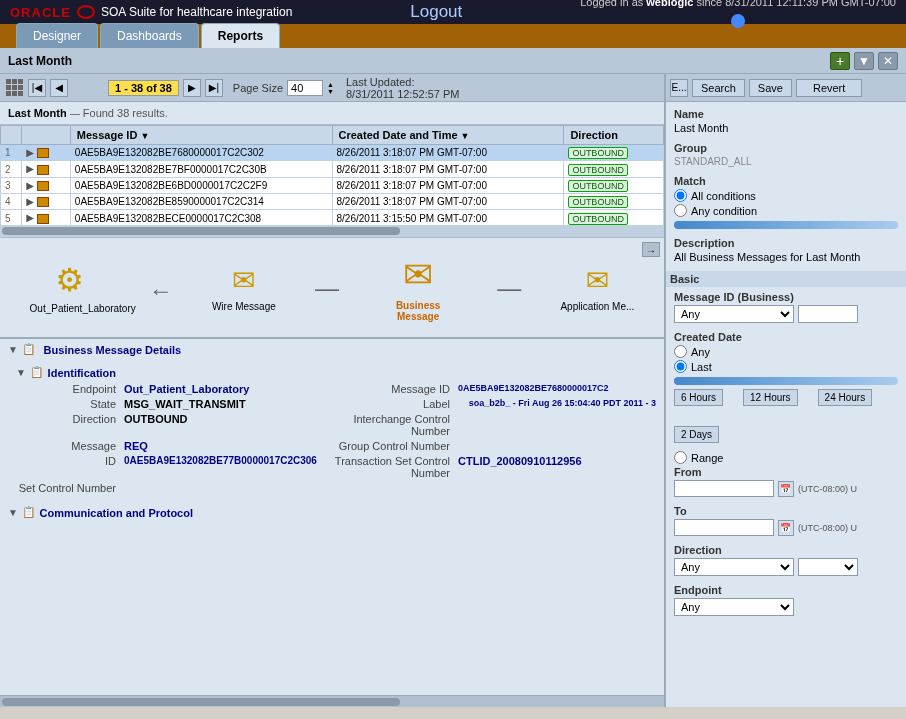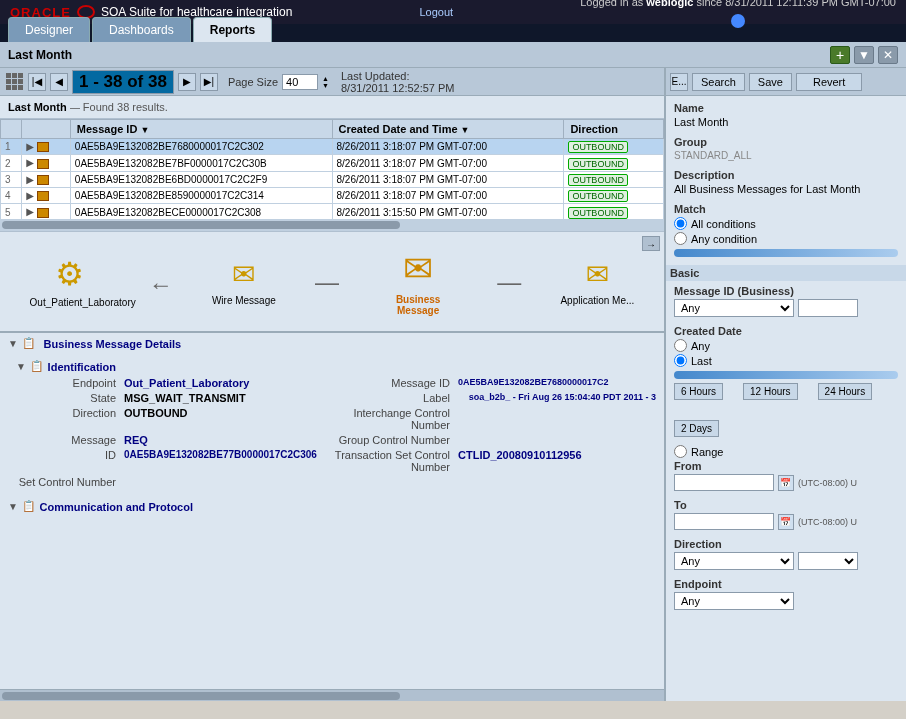--- a/index.html
+++ b/index.html
@@ -25,36 +25,36 @@
       font-weight: bold;
       font-size: 13px;
       letter-spacing: 1px;
     }
     .oracle-box {
       width: 18px; height: 14px;
       border: 2px solid #cc0000;
       border-radius: 50%;
     }
     .app-title { color: #ffffff; font-size: 12px; }
-    .logout-link { color: #aaccff; font-size: 11px; cursor: pointer; }
+    .logout-link { color: #aaccff; font-size: 17px; cursor: pointer; }
     .login-info { color: #cccccc; font-size: 11px; }
     .login-info b { color: #ffffff; }
     .status-indicator {
       width: 14px; height: 14px;
       background: #4488ff;
       border-radius: 50%;
     }
 
     
     .tab-bar {
-      background: #0f172a;
-      height: 18px;
+      background: #a16207;
+      height: 24px;
       display: flex;
       align-items: flex-end;
-      padding-left: 8px;
+      padding-left: 16px;
     }
     .tab {
       padding: 5px 16px;
       cursor: pointer;
       border-radius: 4px 4px 0 0;
       font-size: 12px;
       color: #ffffff;
       background: #7a9ab8;
       margin-right: 2px;
       border: 1px solid #8aabb0;
@@ -140,25 +140,26 @@
     .grid-icon div { background: #666; }
     .nav-btn {
       width: 18px; height: 18px;
       background: #c8d8e8;
       border: 1px solid #8a9aaa;
       cursor: pointer;
       display: flex; align-items: center; justify-content: center;
       font-size: 10px;
     }
     .page-range {
-      background: #0369a1;
+      background: #fde047;
       border: 1px solid #8a9aaa;
       padding: 1px 6px;
       font-weight: bold;
-      font-size: 17px;
+      font-size: 11px;
+      margin-left: 36px;
     }
     .page-size-label { color: #333; margin-left: 6px; }
     .page-size-input {
       width: 36px;
       border: 1px solid #8a9aaa;
       padding: 1px 3px;
       background: #fff;
     }
     .last-updated {
       margin-left: 8px;
@@ -688,35 +689,35 @@
           <div class="filter-field-label">Name</div>
           <div class="filter-value">Last Month</div>
         </div>
 
         <div class="filter-field-group">
           <div class="filter-field-label">Group</div>
           <div class="filter-muted">STANDARD_ALL</div>
         </div>
 
         <div class="filter-field-group">
-          <div class="filter-field-label">Description</div>
-          <div class="filter-value">All Business Messages for Last Month</div>
-        </div>
-
-        <div class="filter-field-group">
           <div class="filter-field-label">Match</div>
           <div class="radio-row">
             <input type="radio" name="match" checked="" style="">
             <span>All conditions</span>
           </div>
           <div class="radio-row">
             <input type="radio" name="match" style="">
             <span>Any condition</span>
           </div>
           <div class="slider-track"></div>
+        </div>
+
+        <div class="filter-field-group">
+          <div class="filter-field-label">Description</div>
+          <div class="filter-value">All Business Messages for Last Month</div>
         </div>
 
         <div class="filter-section-title">Basic</div>
 
         <div class="filter-field-group">
           <div class="filter-field-label">Message ID (Business)</div>
           <div style="display:flex;gap:4px;align-items:center;">
             <select class="filter-select">
               <option>Any</option>
             </select>

